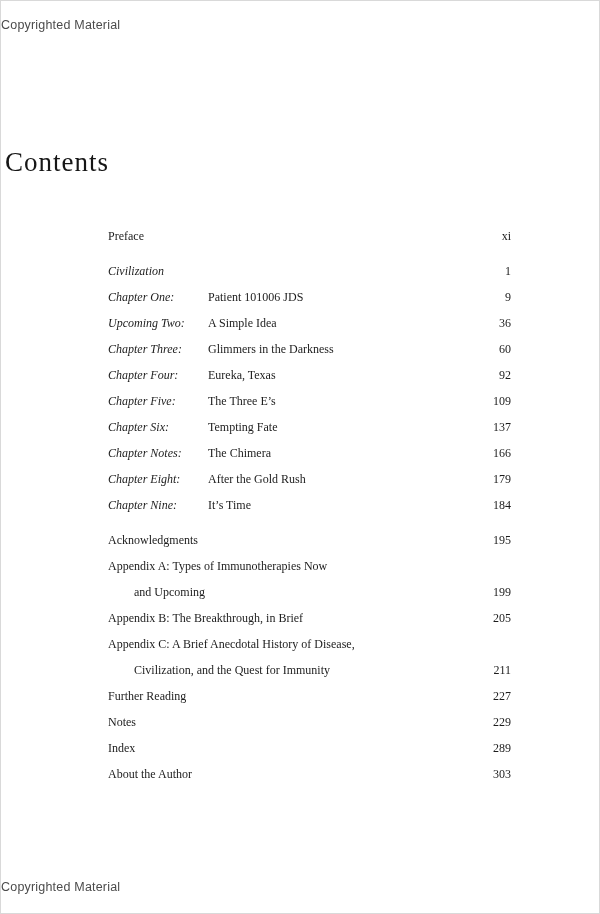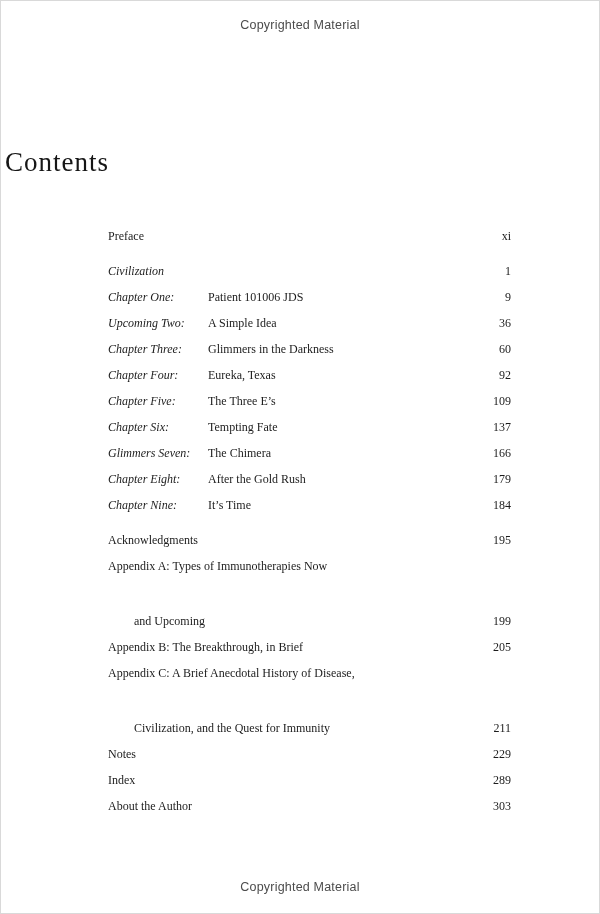--- a/index.html
+++ b/index.html
@@ -11,21 +11,20 @@
     background: #ffffff;
     border: 1px solid #d9d9d9;
     font-family: "Liberation Serif", "DejaVu Serif", serif;
     color: #1c1c1c;
     overflow: hidden;
   }
   .watermark {
     position: absolute;
     left: 0;
     width: 100%;
-    text-align: center;
     font-family: "Liberation Sans", "DejaVu Sans", sans-serif;
     font-size: 12.5px;
     color: #4b4b4b;
     letter-spacing: 0.2px;
   }
   .watermark.top { top: 17px; }
   .watermark.bottom { bottom: 19px; }
   .book-title {
     position: absolute;
     top: 146px;
@@ -50,21 +49,21 @@
     font-size: 12px;
     line-height: 26px;
   }
   .row.group-start { margin-top: 9px; }
   .row-text { flex: 1 1 auto; }
   .chap-label {
     display: inline-block;
     width: 100px;
     font-style: italic;
   }
-  .indent { padding-left: 26px; margin-top: 29px; }
+  .indent { padding-left: 26px; }
   .pagenum {
     flex: 0 0 auto;
     text-align: right;
     padding-left: 12px;
     font-variant-numeric: oldstyle-nums;
   }
 </style>
 </head>
 <body>
 
@@ -100,21 +99,21 @@
       </div>
       <div class="row">
         <div class="row-text"><span class="chap-label">Chapter Five:</span><span>The Three E’s</span></div>
         <div class="pagenum">109</div>
       </div>
       <div class="row">
         <div class="row-text"><span class="chap-label">Chapter Six:</span><span>Tempting Fate</span></div>
         <div class="pagenum">137</div>
       </div>
       <div class="row">
-        <div class="row-text"><span class="chap-label">Glimmers Seven:</span><span>The Chimera</span></div>
+        <div class="row-text"><span class="chap-label">Chapter Notes:</span><span>The Chimera</span></div>
         <div class="pagenum">166</div>
       </div>
       <div class="row">
         <div class="row-text"><span class="chap-label">Chapter Eight:</span><span>After the Gold Rush</span></div>
         <div class="pagenum">179</div>
       </div>
       <div class="row">
         <div class="row-text"><span class="chap-label">Chapter Nine:</span><span>It’s Time</span></div>
         <div class="pagenum">184</div>
       </div>
@@ -134,20 +133,24 @@
         <div class="pagenum">205</div>
       </div>
       <div class="row">
         <div class="row-text">
           <div>Appendix C: A Brief Anecdotal History of Disease,</div>
           <div class="indent">Civilization, and the Quest for Immunity</div>
         </div>
         <div class="pagenum">211</div>
       </div>
       <div class="row">
+        <div class="row-text">Further Reading</div>
+        <div class="pagenum">227</div>
+      </div>
+      <div class="row">
         <div class="row-text">Notes</div>
         <div class="pagenum">229</div>
       </div>
       <div class="row">
         <div class="row-text">Index</div>
         <div class="pagenum">289</div>
       </div>
       <div class="row">
         <div class="row-text">About the Author</div>
         <div class="pagenum">303</div>

